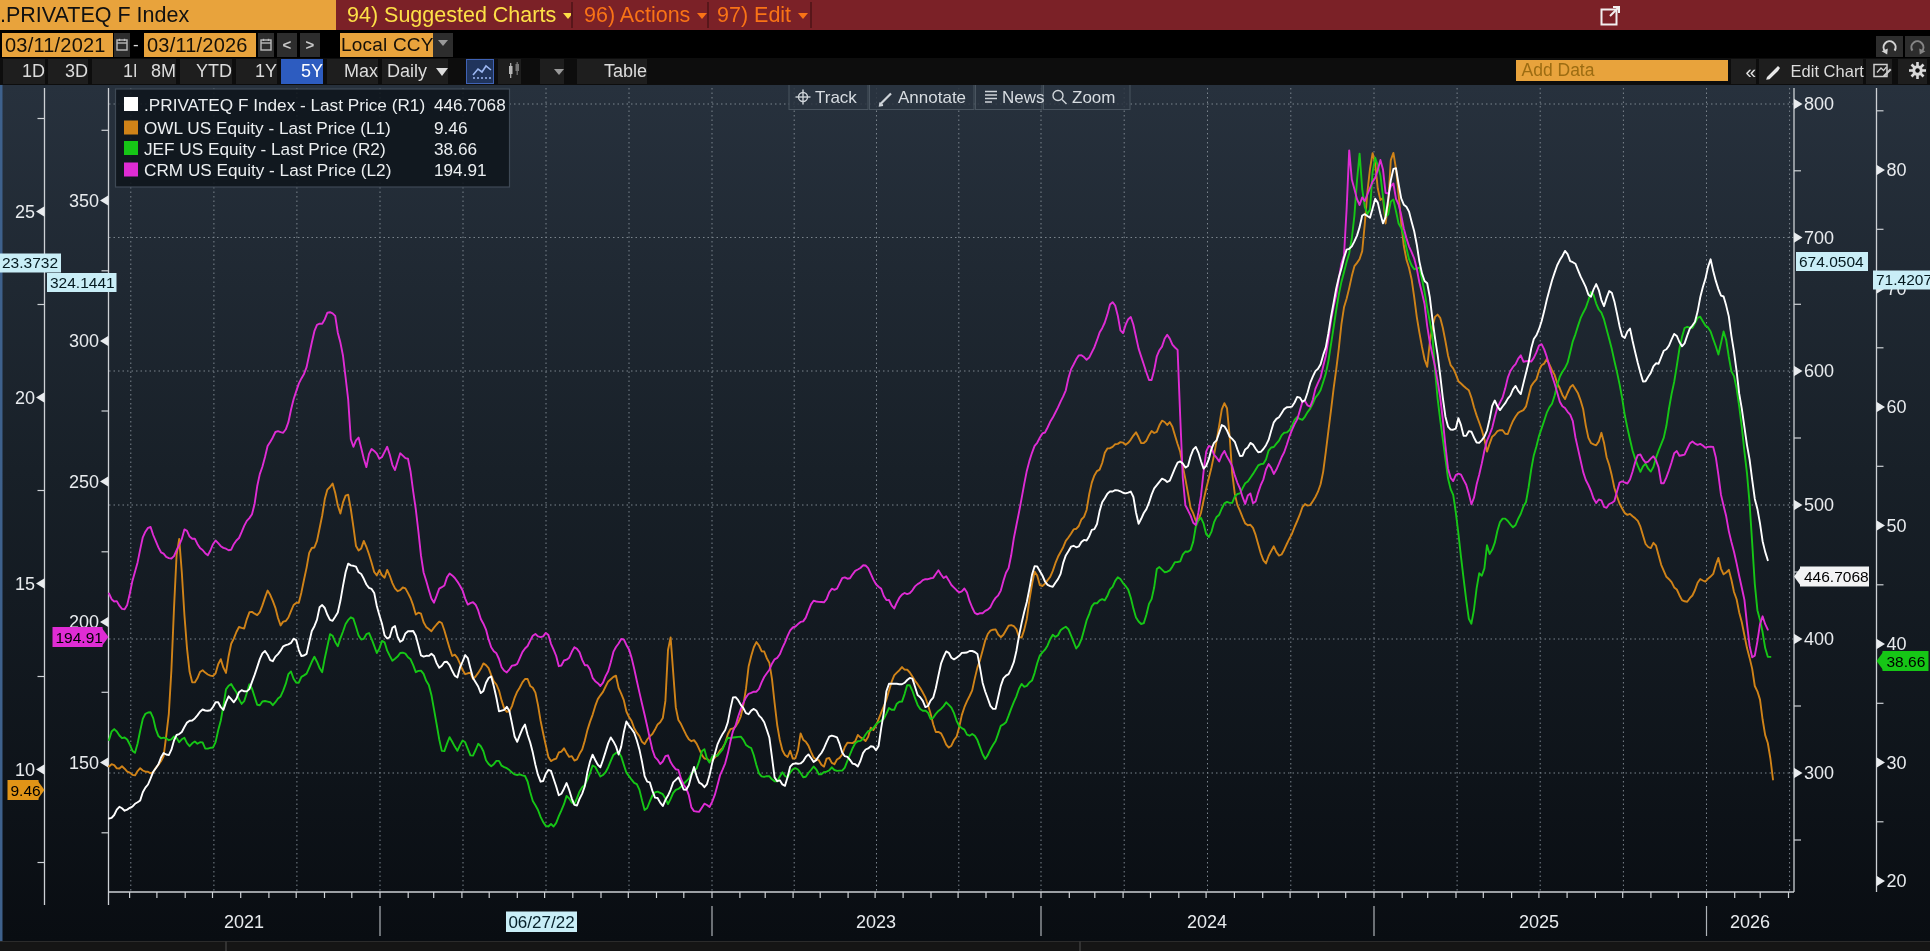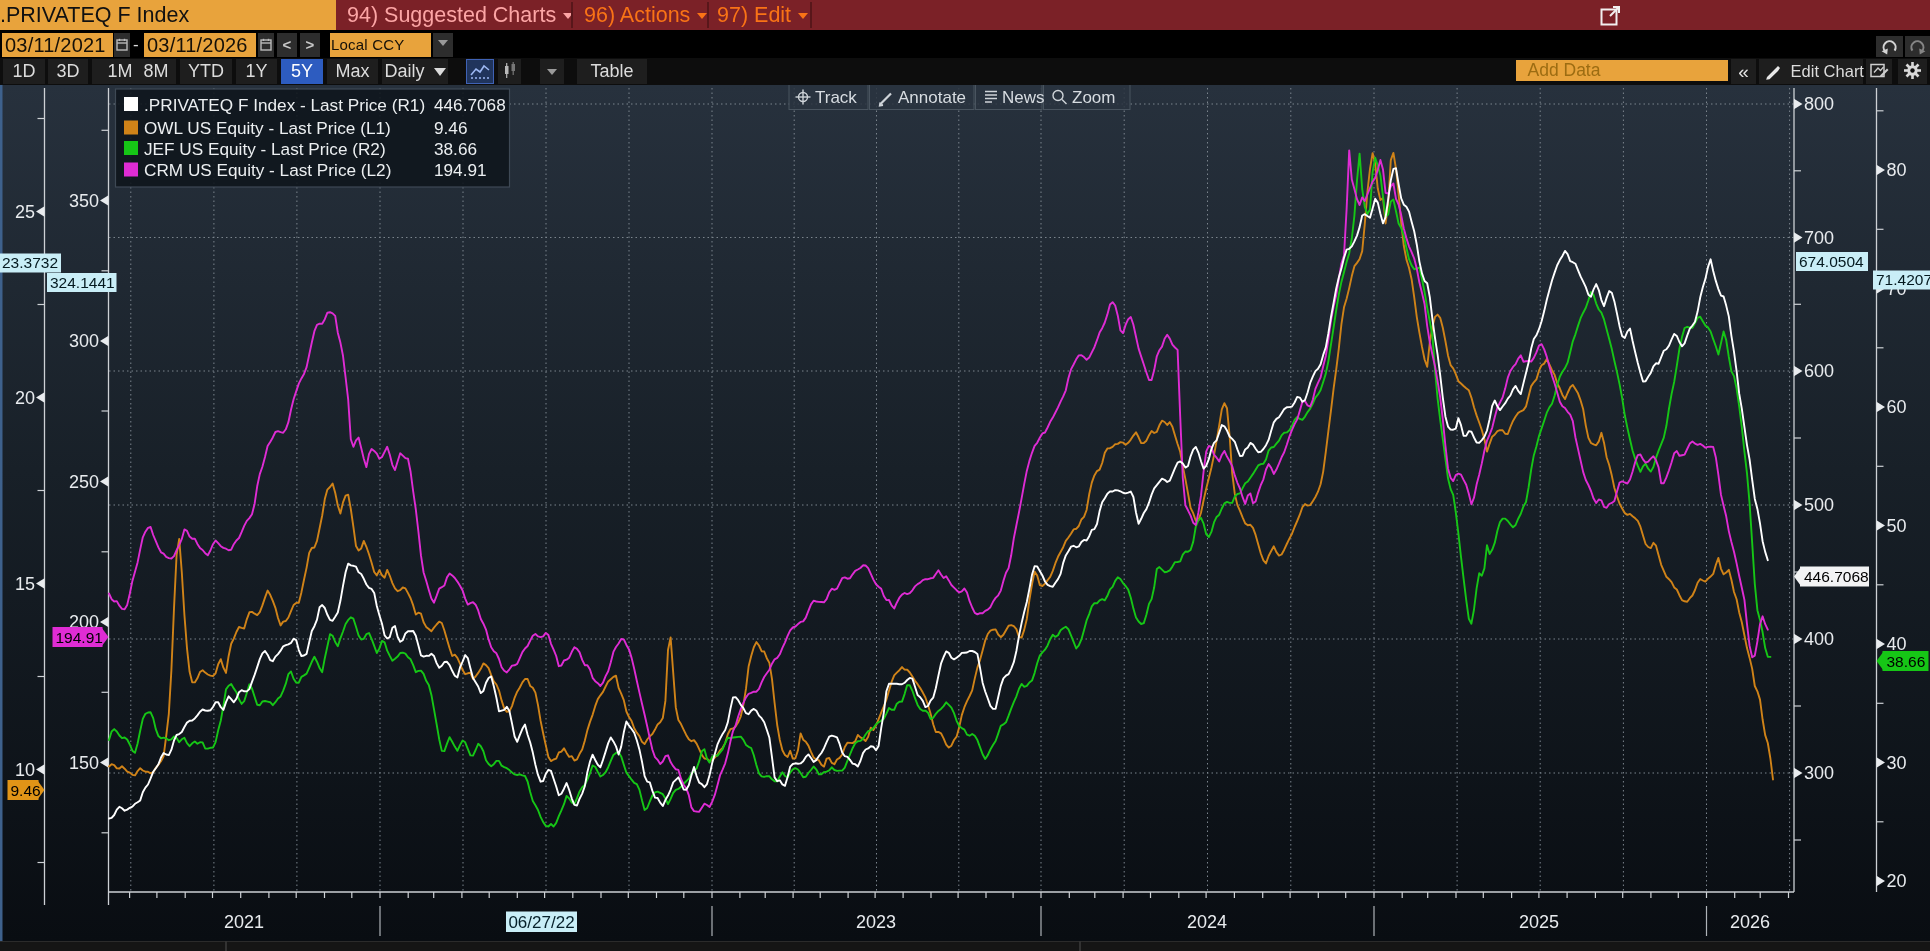--- a/index.html
+++ b/index.html
@@ -1,31 +1,31 @@
 <!DOCTYPE html>
 <html><head><meta charset="utf-8"><style>
 *{margin:0;padding:0;box-sizing:border-box}
 html,body{width:1930px;height:951px;background:#000;overflow:hidden;
   font-family:"Liberation Sans",sans-serif;-webkit-font-smoothing:antialiased}
 .abs{position:absolute}
 #row1{position:absolute;left:0;top:0;width:1930px;height:30px;background:#7b2127}
 #row1 .ob{position:absolute;left:0;top:0;width:336px;height:30px;background:#e8a33c;color:#111;
   font-size:21.5px;line-height:30px;white-space:nowrap}
 .r1t{position:absolute;top:0;height:30px;line-height:30px;font-size:21.5px;color:#f97316;white-space:nowrap}
-.r1d{color:#fca5a5}
+.r1d{color:#fde047}
 .sep1{position:absolute;top:2px;height:26px;width:2px;background:#58161a}
 .caret{display:inline-block;width:0;height:0;border-left:5px solid transparent;
   border-right:5px solid transparent;border-top:6px solid currentColor;vertical-align:middle;margin-left:7px}
 #row2{position:absolute;left:0;top:30px;width:1611px;height:28px;background:#000}
 .obox{position:absolute;top:3px;height:24px;background:#e8a33c;color:#151008;font-size:20px;
   line-height:24px;padding:0 3px;letter-spacing:0.2px;white-space:nowrap;overflow:hidden}
 .gbtn{position:absolute;top:3px;height:24px;background:#2d2d2d;color:#c9c9c9;text-align:center}
 #row3{position:absolute;left:0;top:58px;width:1930px;height:27px;background:#0d0d0d}
 .tbtn{position:absolute;top:1px;height:25px;background:#1e1e1e;color:#dcdcdc;font-size:18px;
-  line-height:25px;text-align:center}
+  line-height:25px;text-align:right}
 .blue{background:#2d5cc0 !important;color:#fff !important}
 #chartwrap{position:absolute;left:0;top:85px;width:1930px;height:856px}
 #bstrip{position:absolute;left:0;top:941px;width:1930px;height:10px;background:#151515;
   border-top:1px solid #2b2b2b}
 .vsep{position:absolute;top:941px;width:2px;height:10px;background:#323232}
 svg text{dominant-baseline:auto}
 </style></head><body>
 <div id="row1">
  <div class="ob">.PRIVATEQ F Index</div>
  <span class="r1t r1d" style="left:347px">94) Suggested Charts<span class="caret"></span></span>
@@ -54,21 +54,21 @@
  <div class="gbtn" style="left:258px;width:16px">
    <svg width="12" height="13" viewBox="0 0 12 13" style="margin-top:5px">
         <rect x="1" y="2" width="10" height="10" fill="none" stroke="#bbb" stroke-width="1.4"></rect>
         <line x1="1" y1="5" x2="11" y2="5" stroke="#bbb" stroke-width="1.4"></line>
         <line x1="3.5" y1="0.8" x2="3.5" y2="3" stroke="#bbb" stroke-width="1.4"></line>
         <line x1="8.5" y1="0.8" x2="8.5" y2="3" stroke="#bbb" stroke-width="1.4"></line>
       </svg>
  </div>
  <div class="gbtn" style="left:277px;width:20px;font-size:15px;line-height:23px;font-weight:bold">&lt;</div>
  <div class="gbtn" style="left:300px;width:20px;font-size:15px;line-height:23px;font-weight:bold">&gt;</div>
- <div class="obox" style="left:330px;width:101px;padding-left:1px;font-size:15px">Local CCY</div>
+ <div class="obox" style="left:340px;width:101px;padding-left:1px;font-size:19px">Local CCY</div>
  <div class="gbtn" style="left:433px;width:20px"><span class="caret" style="color:#999;margin-left:0"></span></div>
  <div class="gbtn" style="left:1876px;width:27px;top:6px;height:21px">
   <svg width="19" height="17" viewBox="0 0 19 17" style="margin-top:2px">
         <path d="M5.4,13.6 A6,6 0 1 1 14.6,12.6" fill="none" stroke="#d4d4d4" stroke-width="2.1"></path>
         <path d="M7.8,10.6 L7.2,16.4 L1.6,13.2 Z" fill="#d4d4d4"></path>
       </svg>
  </div>
  <div class="gbtn" style="left:1905px;width:25px;top:6px;height:21px">
   <svg width="19" height="17" viewBox="0 0 19 17" style="margin-top:2px">
         <path d="M13.6,13.6 A6,6 0 1 0 4.4,12.6" fill="none" stroke="#858585" stroke-width="2.1"></path>
@@ -95,21 +95,21 @@
  <div class="tbtn" style="left:498px;width:23px">
   <svg width="14" height="17" viewBox="0 0 14 17" style="margin-top:3px">
         <rect x="2" y="4" width="3.5" height="8" fill="#b9b9b9"></rect>
         <line x1="3.7" y1="1" x2="3.7" y2="16" stroke="#b9b9b9" stroke-width="1.2"></line>
         <rect x="8.5" y="2" width="3.5" height="7" fill="#777"></rect>
         <line x1="10.2" y1="0" x2="10.2" y2="13" stroke="#777" stroke-width="1.2"></line>
       </svg>
  </div>
  <div class="tbtn" style="left:540px;width:24px"><span class="caret" style="color:#9a9a9a;margin-left:0;border-top-width:6px"></span></div>
  <div class="tbtn" style="left:577px;width:70px">Table</div>
- <div style="position:absolute;left:1515.5px;top:2px;width:212px;height:21px;background:#e8a33c;color:#9c6c12;font-size:17.5px;line-height:21px;padding-left:12px">Add Data</div>
+ <div style="position:absolute;left:1515.5px;top:2px;width:212px;height:21px;background:#e8a33c;color:#9c6c12;font-size:17.5px;line-height:21px;padding-left:6px">Add Data</div>
  <div class="tbtn" style="left:1731px;width:25px;font-size:19px;color:#e3e3e3">«</div>
  <div class="tbtn" style="left:1759px;width:104px;text-align:left;white-space:nowrap;font-size:16.5px">
    <svg width="17" height="16" viewBox="0 0 17 16" style="vertical-align:-3px;margin-left:5px">
         <path d="M3,13 L11.5,4.5 L14,7 L5.5,15.2 L2.2,15.8 Z M11.5,4.5 L14,2 L16,4 L14,7" fill="#e8e8e8"></path>
       </svg>
    <span style="margin-left:5px">Edit Chart</span>
  </div>
  <div class="tbtn" style="left:1866px;width:26px">
    <svg width="19" height="17" viewBox="0 0 19 17" style="margin-top:3px">
         <rect x="1" y="2.5" width="13" height="12" fill="none" stroke="#cfcfcf" stroke-width="1.5"></rect>

